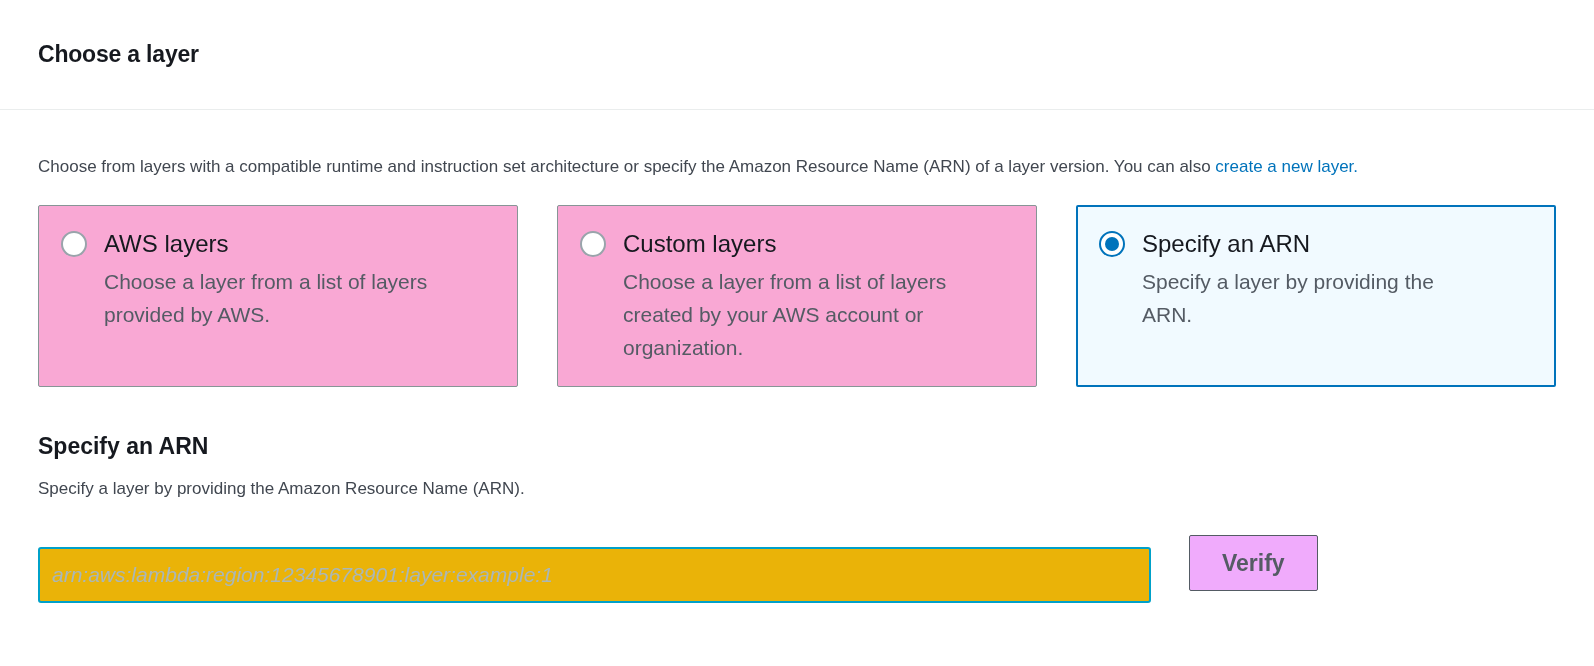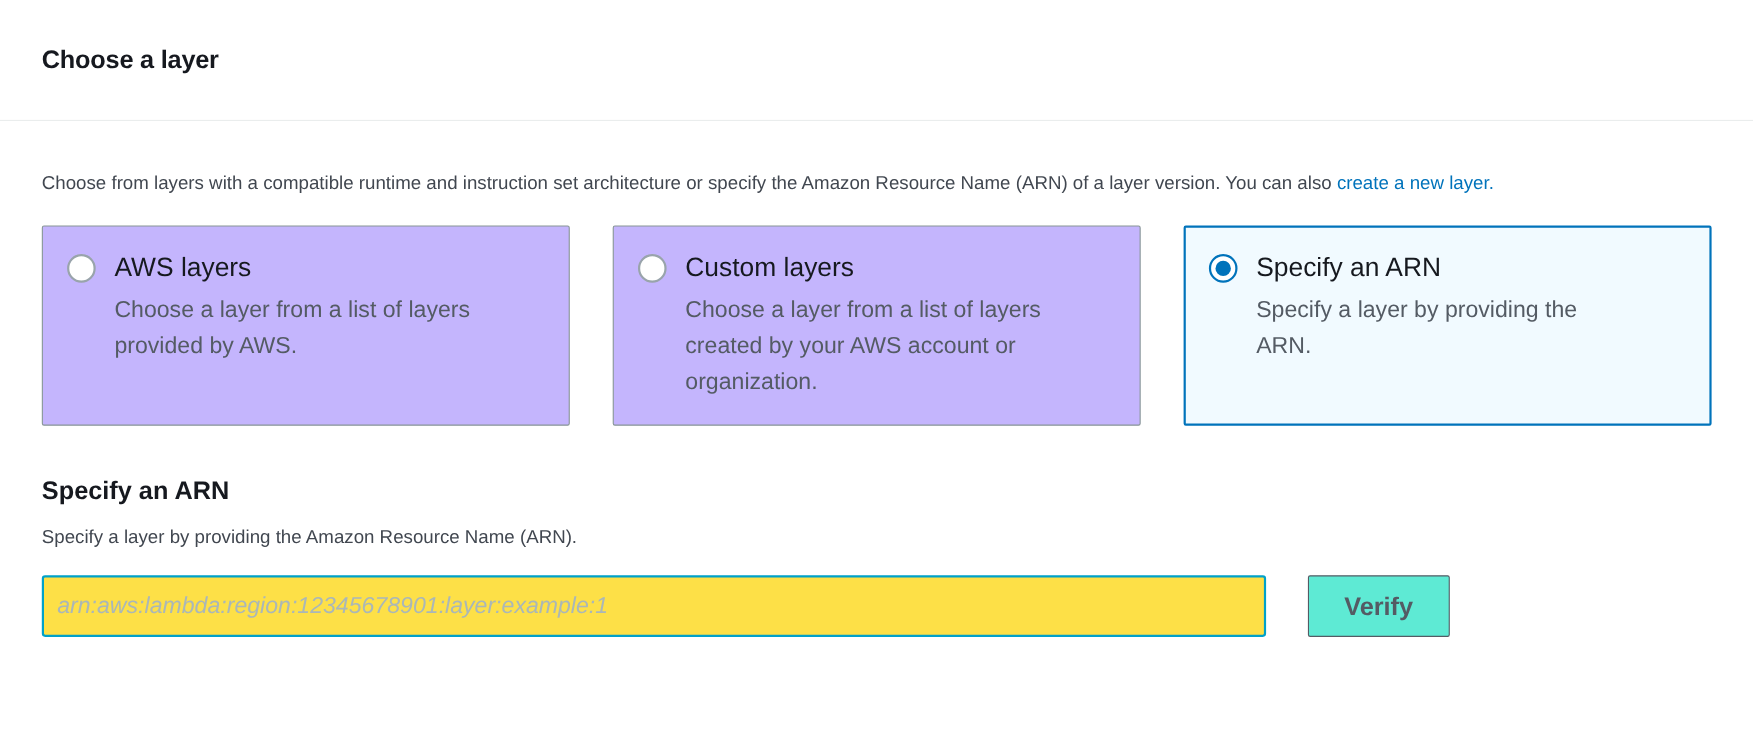--- a/index.html
+++ b/index.html
@@ -67,21 +67,21 @@
   .cards {
     display: flex;
     gap: 39px;
     margin-bottom: 46px;
   }
   .card {
     flex: 1;
     min-height: 180px;
     border: 1px solid #879596;
     border-radius: 2px;
-    background: #c4b5fd;
+    background: #f9a8d4;
     padding: 22px 22px;
     display: grid;
     grid-template-columns: 26px 1fr;
     grid-template-rows: auto 1fr;
     column-gap: 17px;
     cursor: pointer;
   }
   .card.selected {
     border: 2px solid #0073bb;
     background: #f1faff;
@@ -135,30 +135,31 @@
   .arn-input {
     width: 1113px;
     height: 56px;
     border: 2px solid #00a1c9;
     border-radius: 3px;
     padding: 0 12px;
     font-size: 21px;
     font-family: "Liberation Sans", "DejaVu Sans", sans-serif;
     color: #16191f;
     outline: none;
-    background: #fde047;
+    background: #eab308;
+    margin-top: 24px;
   }
   .arn-input::placeholder {
     color: #aab7b8;
     font-style: italic;
   }
   .verify-btn {
     height: 56px;
     padding: 0 32px;
-    background: #5eead4;
+    background: #f0abfc;
     border: 1px solid #545b64;
     border-radius: 2px;
     font-family: "Liberation Sans", "DejaVu Sans", sans-serif;
     font-size: 23px;
     font-weight: 700;
     color: #545b64;
     cursor: pointer;
   }
 </style>
 </head>

